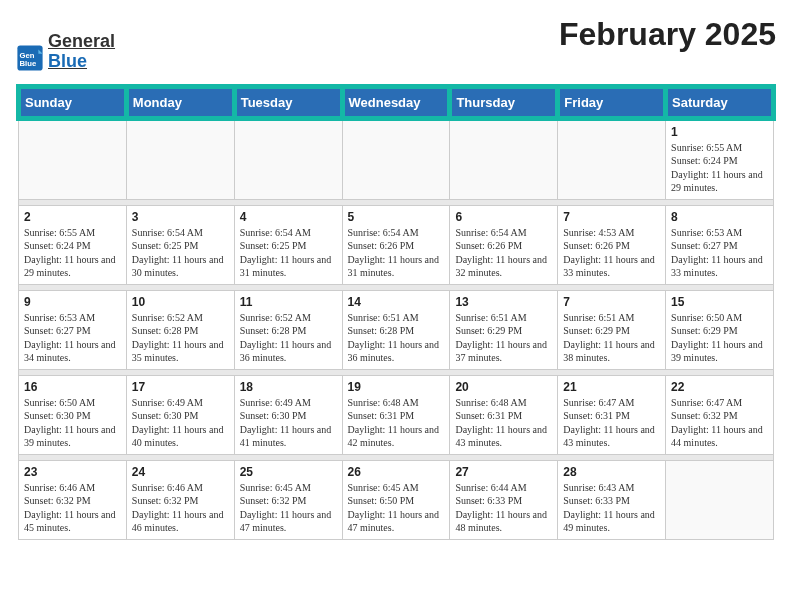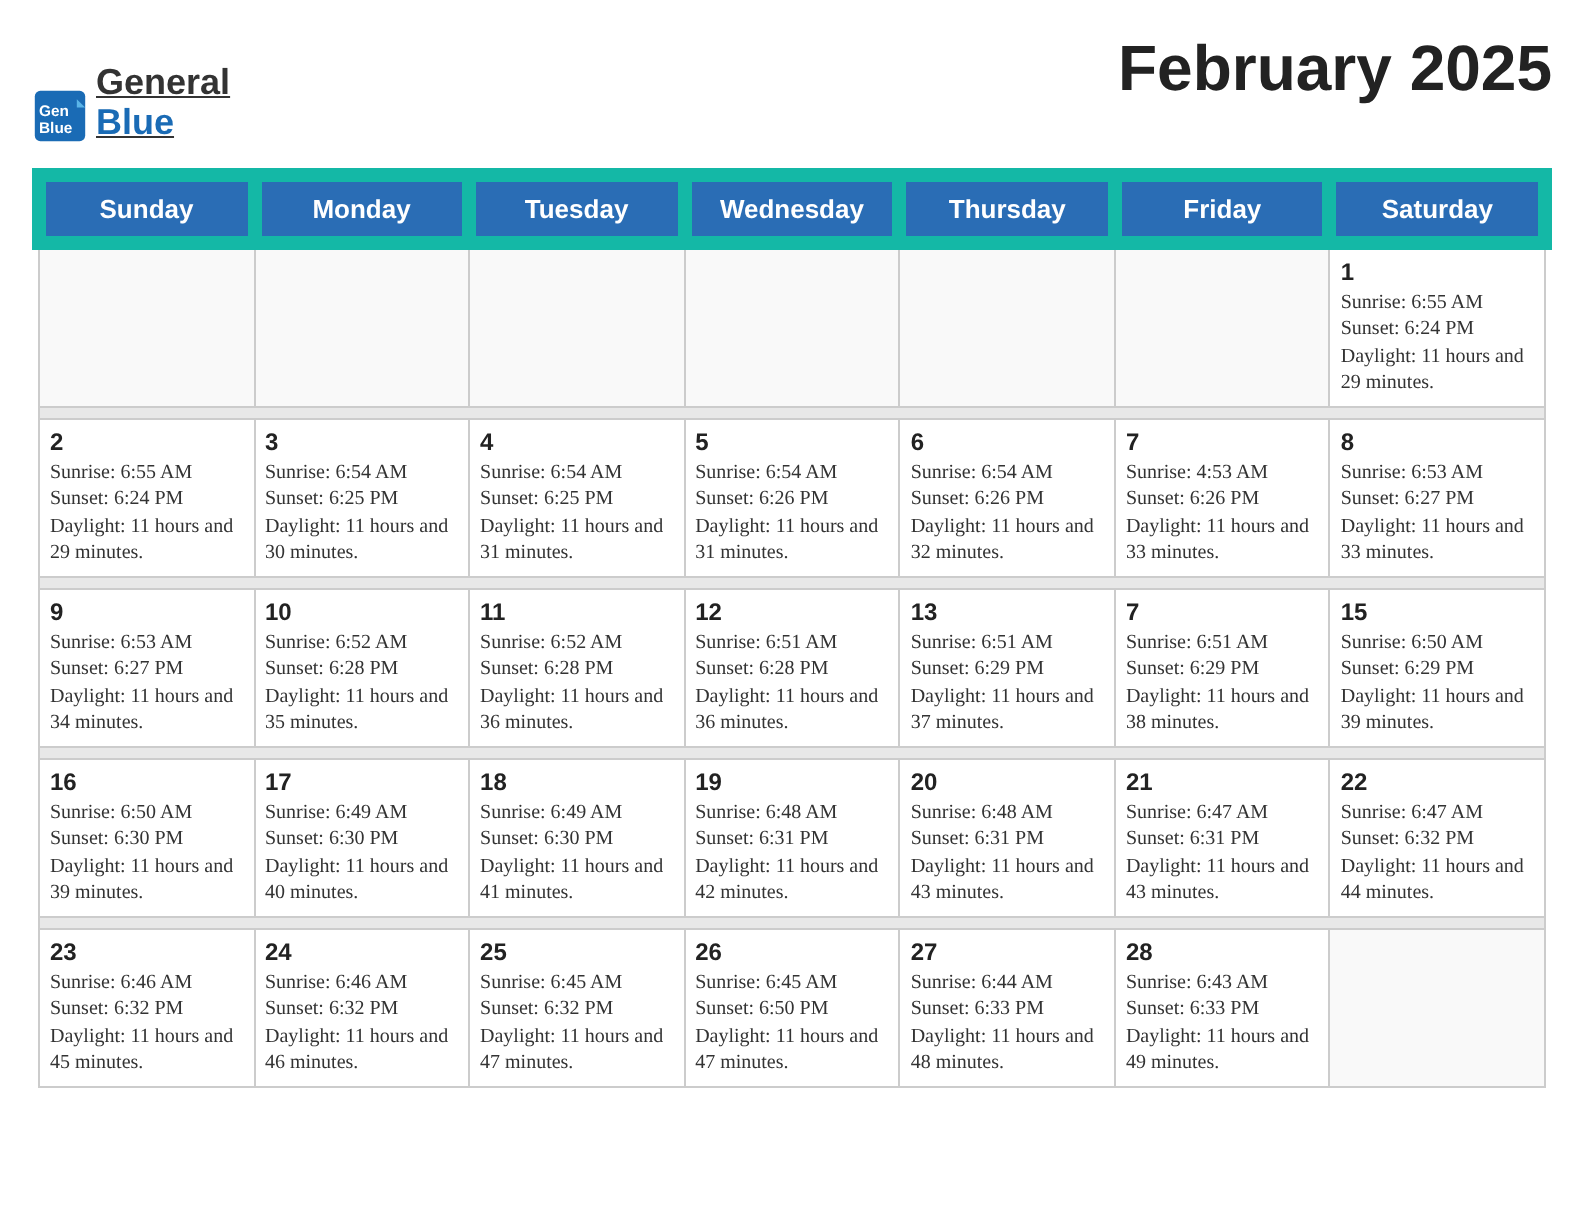--- a/index.html
+++ b/index.html
@@ -47,22 +47,22 @@
       width: 100%;
       border-collapse: collapse;
       border: 1px solid #ccc;
     }
     .calendar th {
       background: #2a6db5;
       color: #fff;
       font-size: 13px;
       font-weight: bold;
       padding: 6px 4px;
-      border: 7px solid #14b8a6;
-      text-align: center;
+      border: 5px solid #14b8a6;
+      text-align: left;
     }
     .calendar td {
       border: 1px solid #ccc;
       vertical-align: top;
       padding: 4px 5px;
       width: 108px;
       min-height: 80px;
       font-size: 10px;
       color: #333;
       background: #fff;
@@ -217,21 +217,21 @@
 and 35 minutes.</div>
         </td>
         <td>
           <span class="day-num">11</span>
           <div class="day-info">Sunrise: 6:52 AM
 Sunset: 6:28 PM
 Daylight: 11 hours
 and 36 minutes.</div>
         </td>
         <td>
-          <span class="day-num">12</span>
+          <span class="day-num">14</span>
           <div class="day-info">Sunrise: 6:51 AM
 Sunset: 6:28 PM
 Daylight: 11 hours
 and 36 minutes.</div>
         </td>
         <td>
           <span class="day-num">13</span>
           <div class="day-info">Sunrise: 6:51 AM
 Sunset: 6:29 PM
 Daylight: 11 hours

